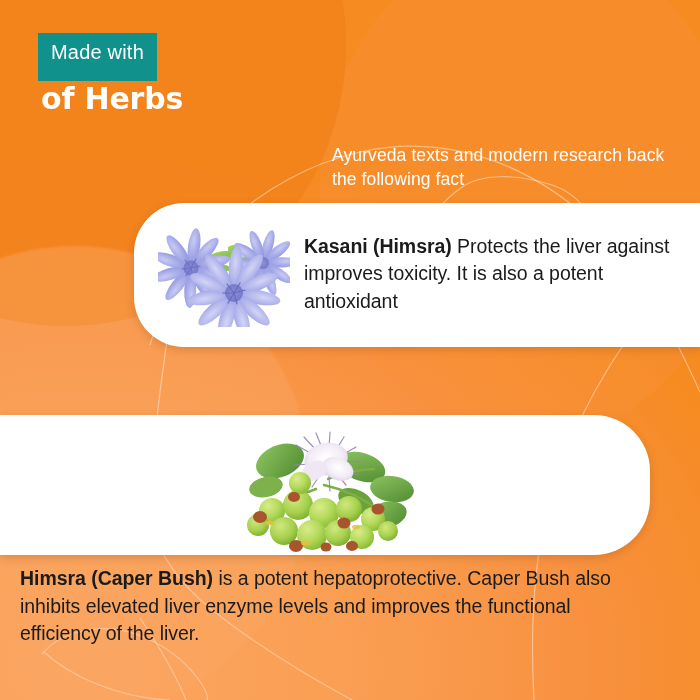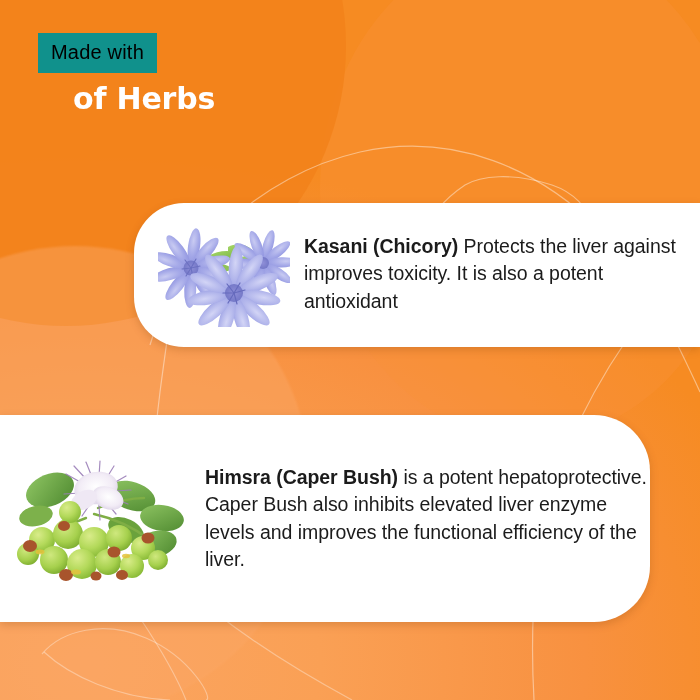--- a/index.html
+++ b/index.html
@@ -51,39 +51,39 @@
   .bg-lines{
     position:absolute;inset:0;
     pointer-events:none;
   }
 
   
   .badge{
     position:absolute;
     left:38px;top:33px;
     background:#10918c;
-    color:#000000;
+    color:#ffffff;
     font-size:20px;
     line-height:1;
     letter-spacing:.2px;
-    padding:9px 13px 11px 13px;
+    padding:9px 13px 19px 13px;
     white-space:nowrap;
   }
   .headline{
     position:absolute;
     left:41px;top:80px;
     color:#ffffff;
     font-family:"DejaVu Sans", sans-serif;
     font-weight:bold;
     font-size:30px;
     line-height:38px;
     letter-spacing:-.2px;
     width:300px;
   }
-  .headline .l2{display:block;margin-left:32px;}
+  .headline .l2{display:block;}
 
   .subtitle{
     position:absolute;
     left:332px;top:143px;
     width:350px;
     color:#ffffff;
     font-size:17.5px;
     line-height:24px;
     letter-spacing:.1px;
   }
@@ -98,24 +98,25 @@
   }
   .card-1{
     left:134px;top:203px;
     width:566px;height:144px;
     border-radius:50px 0 0 50px;
     padding-left:24px;
     box-sizing:border-box;
   }
   .card-2{
     left:0;top:415px;
-    width:650px;height:207px;
+    width:650px;height:140px;
     border-radius:0 56px 56px 0;
     padding-left:6px;
     box-sizing:border-box;
+    flex-direction:column;
   }
   .card-body{
     color:#1b1b1b;
     font-size:19.5px;
     line-height:27.5px;
     letter-spacing:-.05px;
   }
   .card-1 .card-body{margin-left:14px;margin-top:-2px;}
   .card-2 .card-body{margin-left:14px;}
   .card-body b{font-weight:bold;}
@@ -149,20 +150,24 @@
       <path d="M140,618 C160,648 178,680 186,700"></path>
     </g>
   </svg>
 
   <div class="badge">Made with</div>
 
   <div class="headline">
     <span class="l2">of Herbs</span>
   </div>
 
+  <div class="subtitle">
+    <span>Ayurveda texts and modern research</span>
+    <span>back the following fact</span>
+  </div>
 
   <div class="card card-1">
 
     <svg class="thumb thumb-chicory" viewBox="0 0 132 104">
       <defs>
         <radialGradient id="pet1" cx="40%" cy="35%" r="75%">
           <stop offset="0%" stop-color="#c9cbf2"></stop>
           <stop offset="55%" stop-color="#a5a9e8"></stop>
           <stop offset="100%" stop-color="#8f93df"></stop>
         </radialGradient>
@@ -246,21 +251,21 @@
             <line x1="0" y1="0" x2="6" y2="-10"></line>
           <line x1="0" y1="0" x2="11" y2="-3"></line>
             <line x1="0" y1="0" x2="-11" y2="0"></line>
           <line x1="0" y1="0" x2="3" y2="11"></line>
             <line x1="0" y1="0" x2="-6" y2="10"></line>
         </g>
       </g>
     </svg>
 
     <div class="card-body">
-      <b>Kasani (Chicory)</b><span> Protects the liver against improves toxicity. It is also a potent antioxidant</span>
+      <b>Kasani (Himsra)</b><span> Protects the liver against improves toxicity. It is also a potent antioxidant</span>
     </div>
   </div>
 
   <div class="card card-2">
 
     <svg class="thumb thumb-caper" viewBox="0 0 185 150">
       <defs>
         <radialGradient id="bud" cx="35%" cy="30%" r="75%">
           <stop offset="0%" stop-color="#d9ec8a"></stop>
           <stop offset="55%" stop-color="#b3d95a"></stop>

